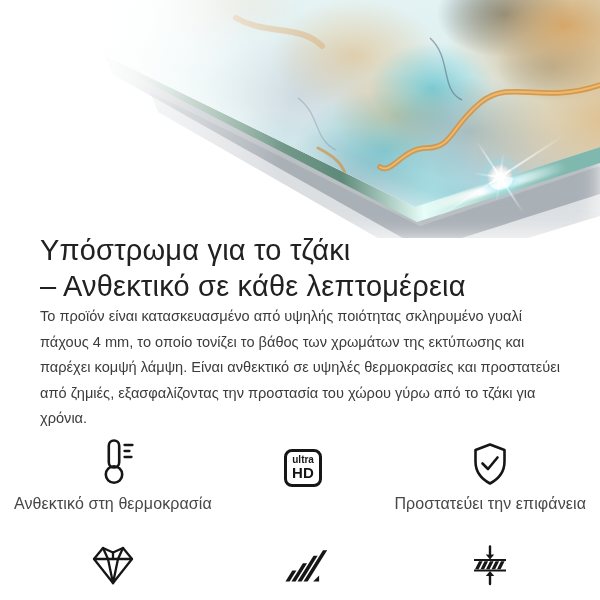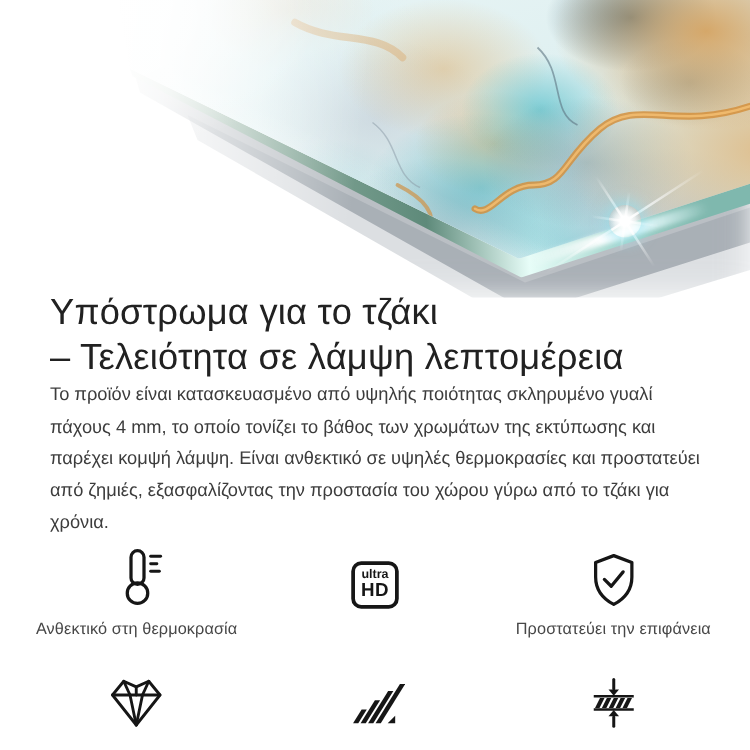--- a/index.html
+++ b/index.html
@@ -61,21 +61,21 @@
   .content{padding:0 40px;}
   h1{margin:-6px 0 0;font-family:Liberation Sans, sans-serif;font-weight:400;
      font-size:29px;line-height:36px;color:#212121;letter-spacing:.2px;}
   h1 span{display:block;}
   .desc{margin:0 0 0;font-size:14.6px;line-height:25.5px;color:#3c3c3c;max-width:532px;}
   
   .features{margin-top:3px;padding:0 14px;display:grid;grid-template-columns:1fr 1fr 1fr;
     row-gap:22px;}
   .feature{display:flex;flex-direction:column;align-items:center;}
   .icon-box{height:52px;display:flex;align-items:flex-end;justify-content:center;}
-  .feature .label{margin-top:8px;font-size:13px;color:#474747;letter-spacing:.1px;white-space:nowrap;}
+  .feature .label{margin-top:8px;font-size:16px;color:#474747;letter-spacing:.1px;white-space:nowrap;}
   .icon-box svg{display:block;}
   .uhd{width:38px;height:38px;border:3px solid #161616;border-radius:8px;box-sizing:border-box;
     display:flex;flex-direction:column;align-items:center;justify-content:center;color:#161616;}
   .uhd .t1{font-size:10px;font-weight:700;line-height:10px;}
   .uhd .t2{font-size:15px;font-weight:800;line-height:15px;letter-spacing:.3px;}
 </style>
 </head>
 <body>
 
 <div class="hero">
@@ -99,21 +99,21 @@
     <div class="ray r2"></div>
     <div class="ray r3"></div>
     <div class="ray r4"></div>
     <div class="core"></div>
   </div>
 </div>
 
 <div class="content">
   <h1>
     <span>Υπόστρωμα για το τζάκι</span>
-    <span>– Τελειότητα σε λάμψη λεπτομέρεια</span>
+    <span>– Ανθεκτικό σε κάθε λεπτομέρεια</span>
   </h1>
   <p class="desc">Το προϊόν είναι κατασκευασμένο από υψηλής ποιότητας σκληρυμένο γυαλί πάχους 4 mm, το οποίο τονίζει το βάθος των χρωμάτων της εκτύπωσης και παρέχει κομψή λάμψη. Είναι ανθεκτικό σε υψηλές θερμοκρασίες και προστατεύει από ζημιές, εξασφαλίζοντας την προστασία του χώρου γύρω από το τζάκι για χρόνια.</p>
 </div>
 
 <div class="features">
 
   <div class="feature">
     <div class="icon-box">
       <svg width="48" height="50" viewBox="0 0 48 50">
         <g fill="none" stroke="#161616" stroke-width="2.6" stroke-linecap="round">

